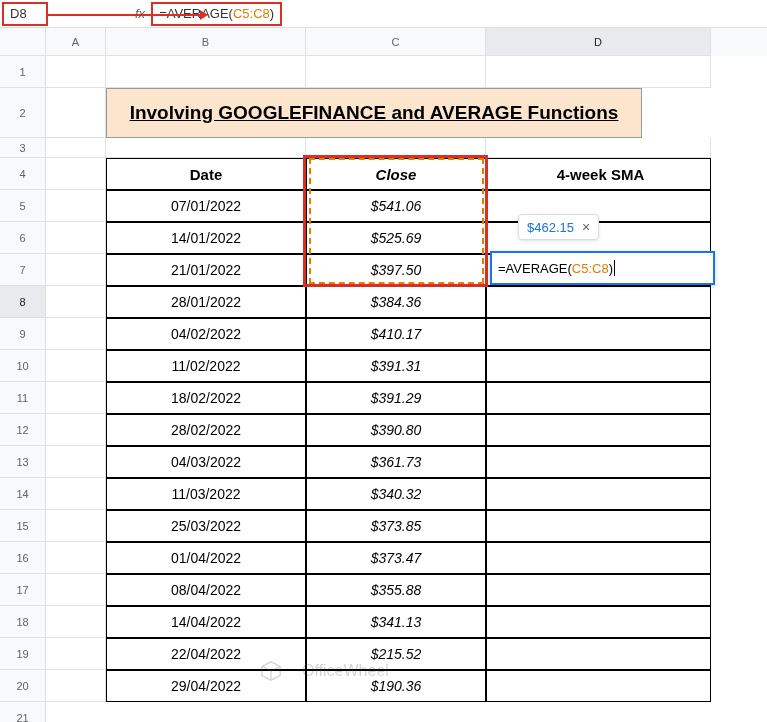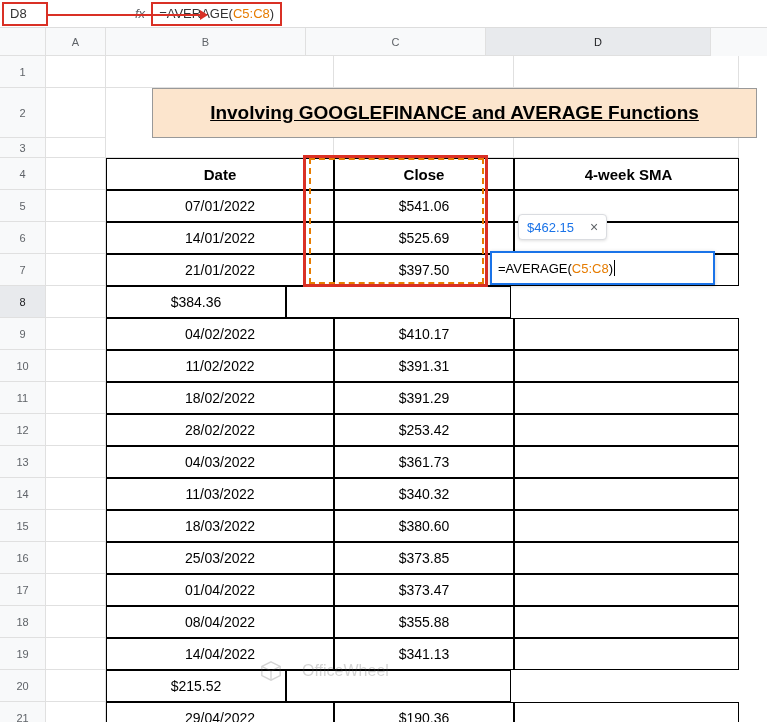--- a/index.html
+++ b/index.html
@@ -132,33 +132,32 @@
     .data-row.r2 { height: 50px; }
     .data-row.r3 { height: 20px; }
     .cell {
       border-right: 1px solid #e0e0e0;
       border-bottom: 1px solid #e0e0e0;
       display: flex;
       align-items: center;
       position: relative;
     }
     .cell-a { width: 60px; }
-    .cell-b { width: 228px; justify-content: center; }
-    .cell-c { width: 180px; justify-content: center; }
+    .cell-b { width: 200px; justify-content: center; }
+    .cell-c { width: 180px; justify-content: center; font-style: italic; }
     .cell-d { width: 225px; justify-content: flex-start; padding-left: 4px; }
     .title-cell {
-      width: 605px;
+      width: 536px;
       background: #fce5cd;
       font-weight: bold;
       font-size: 19px;
       color: #000;
       text-decoration: underline;
       justify-content: center;
       border: 1px solid #999;
-      margin-left: 46px;
     }
     .header-cell {
       font-weight: bold;
       font-size: 15px;
       color: #000;
       background: #fff;
       border: 1px solid #000;
     }
     .data-cell {
       font-size: 14px;
@@ -191,21 +190,21 @@
       left: 518px;
       background: #fff;
       border: 1px solid #dadce0;
       border-radius: 4px;
       padding: 4px 8px;
       font-size: 13px;
       box-shadow: 0 1px 3px rgba(0,0,0,0.12);
       z-index: 10;
       display: flex;
       align-items: center;
-      gap: 16px;
+      gap: 8px;
     }
     .tooltip-value { color: #1a73e8; }
     .tooltip-close { color: #5f6368; font-size: 14px; cursor: pointer; }
     .active-cell-d8 {
       position: absolute;
       top: 251px;
       left: 490px;
       width: 225px;
       height: 34px;
       border: 2px solid #1a73e8;
@@ -332,20 +331,21 @@
     <div class="cell cell-d data-cell"></div>
   </div>
         <div class="data-row">
     <div class="cell cell-a"></div>
     <div class="cell cell-b data-cell">21/01/2022</div>
     <div class="cell cell-c data-cell">$397.50</div>
     <div class="cell cell-d data-cell"></div>
   </div>
         <div class="data-row">
     <div class="cell cell-a"></div>
+    <div class="cell cell-b data-cell">28/01/2022</div>
     <div class="cell cell-c data-cell">$384.36</div>
     <div class="cell cell-d data-cell"></div>
   </div>
         <div class="data-row">
     <div class="cell cell-a"></div>
     <div class="cell cell-b data-cell">04/02/2022</div>
     <div class="cell cell-c data-cell">$410.17</div>
     <div class="cell cell-d data-cell"></div>
   </div>
         <div class="data-row">
@@ -356,43 +356,37 @@
   </div>
         <div class="data-row">
     <div class="cell cell-a"></div>
     <div class="cell cell-b data-cell">18/02/2022</div>
     <div class="cell cell-c data-cell">$391.29</div>
     <div class="cell cell-d data-cell"></div>
   </div>
         <div class="data-row">
     <div class="cell cell-a"></div>
     <div class="cell cell-b data-cell">28/02/2022</div>
-    <div class="cell cell-c data-cell">$253.42</div>
+    <div class="cell cell-c data-cell">$390.80</div>
     <div class="cell cell-d data-cell"></div>
   </div>
         <div class="data-row">
     <div class="cell cell-a"></div>
     <div class="cell cell-b data-cell">04/03/2022</div>
     <div class="cell cell-c data-cell">$361.73</div>
     <div class="cell cell-d data-cell"></div>
   </div>
         <div class="data-row">
     <div class="cell cell-a"></div>
     <div class="cell cell-b data-cell">11/03/2022</div>
     <div class="cell cell-c data-cell">$340.32</div>
     <div class="cell cell-d data-cell"></div>
   </div>
         <div class="data-row">
     <div class="cell cell-a"></div>
-    <div class="cell cell-b data-cell">18/03/2022</div>
-    <div class="cell cell-c data-cell">$380.60</div>
-    <div class="cell cell-d data-cell"></div>
-  </div>
-        <div class="data-row">
-    <div class="cell cell-a"></div>
     <div class="cell cell-b data-cell">25/03/2022</div>
     <div class="cell cell-c data-cell">$373.85</div>
     <div class="cell cell-d data-cell"></div>
   </div>
         <div class="data-row">
     <div class="cell cell-a"></div>
     <div class="cell cell-b data-cell">01/04/2022</div>
     <div class="cell cell-c data-cell">$373.47</div>
     <div class="cell cell-d data-cell"></div>
   </div>
@@ -403,20 +397,21 @@
     <div class="cell cell-d data-cell"></div>
   </div>
         <div class="data-row">
     <div class="cell cell-a"></div>
     <div class="cell cell-b data-cell">14/04/2022</div>
     <div class="cell cell-c data-cell">$341.13</div>
     <div class="cell cell-d data-cell"></div>
   </div>
         <div class="data-row">
     <div class="cell cell-a"></div>
+    <div class="cell cell-b data-cell">22/04/2022</div>
     <div class="cell cell-c data-cell">$215.52</div>
     <div class="cell cell-d data-cell"></div>
   </div>
         <div class="data-row">
     <div class="cell cell-a"></div>
     <div class="cell cell-b data-cell">29/04/2022</div>
     <div class="cell cell-c data-cell">$190.36</div>
     <div class="cell cell-d data-cell"></div>
   </div>
       </div>

